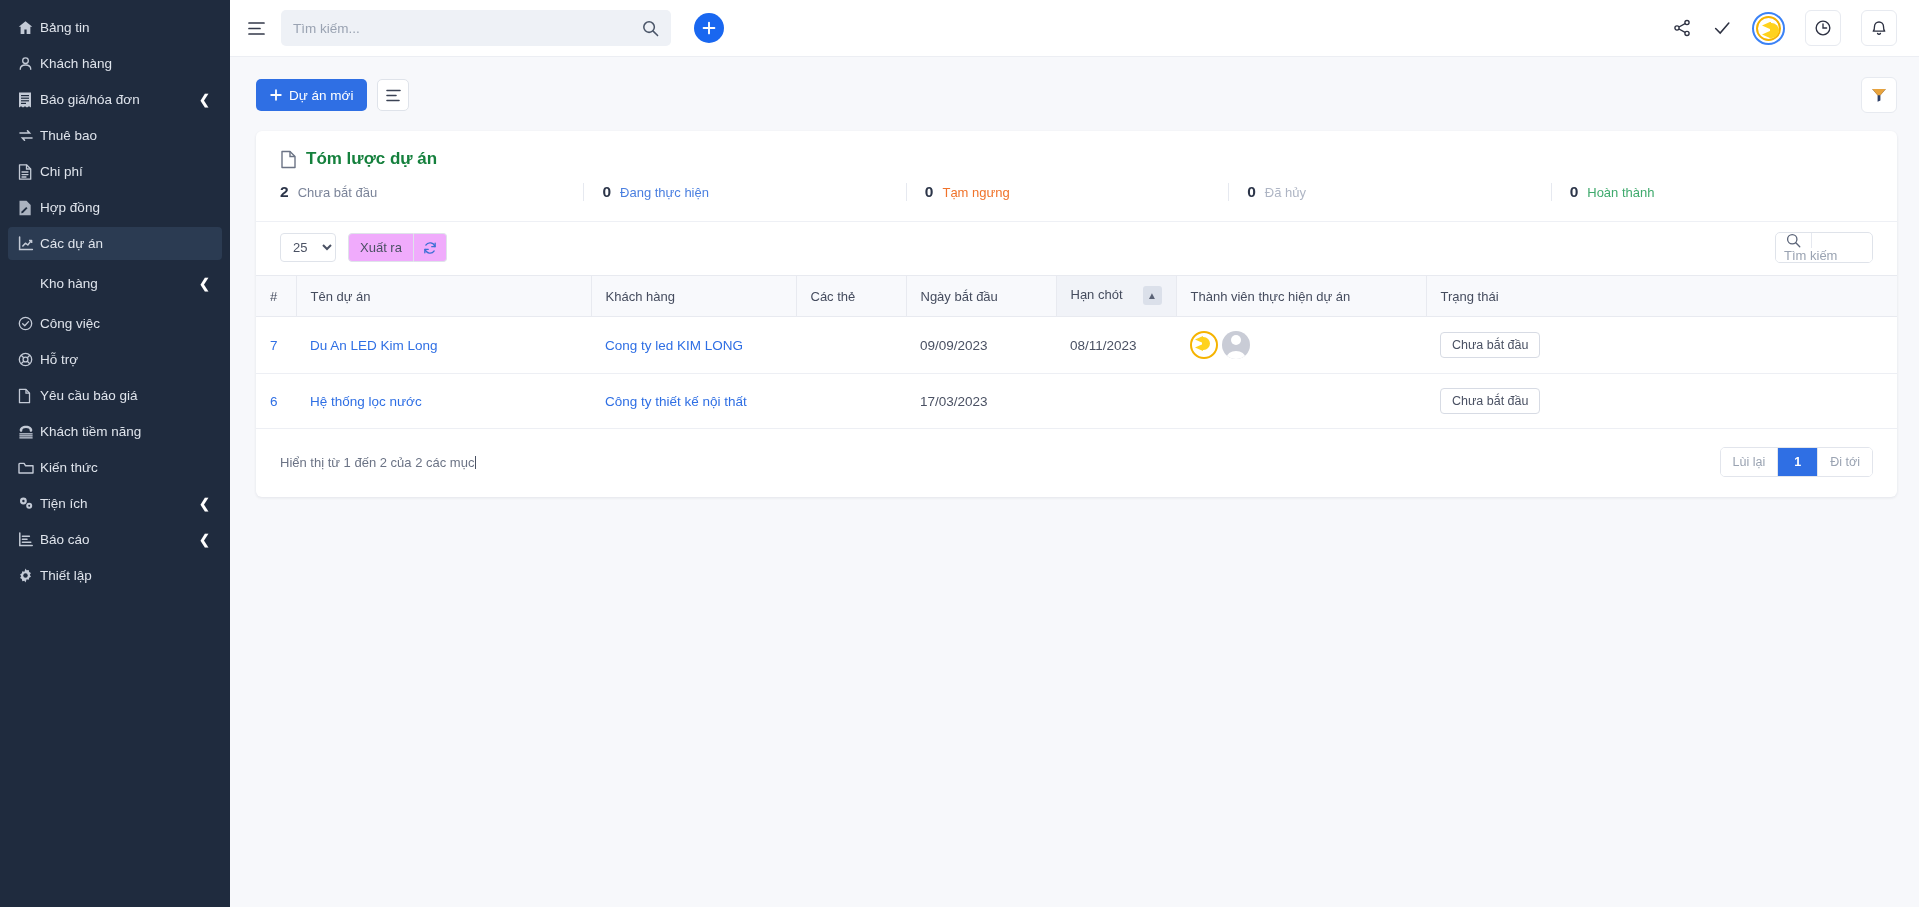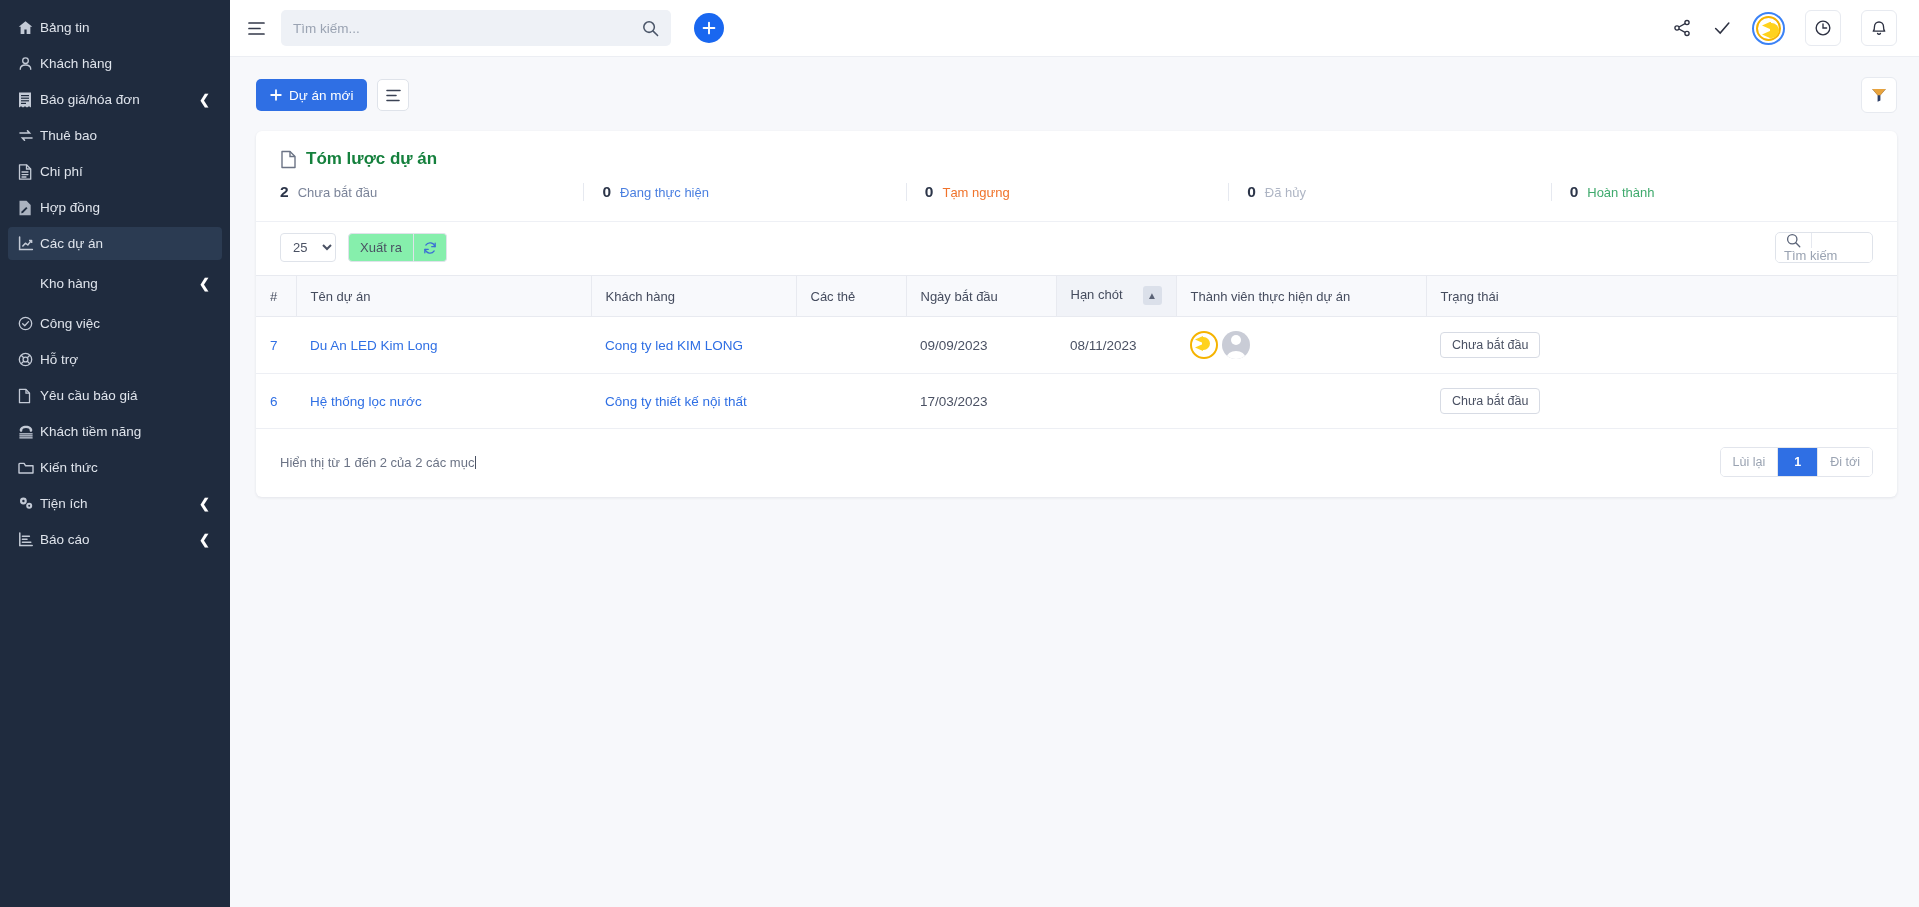--- a/index.html
+++ b/index.html
@@ -172,21 +172,21 @@
     padding: 10px 24px 12px 24px;
     border-top: 1px solid #eef0f5;
   }
   select.perpage {
     height: 29px; border: 1px solid #dfe3ea; border-radius: 4px;
     font-size: 13px; color: #4a5163; padding: 0 4px 0 8px;
     background: #fff; font-family: inherit; cursor: pointer;
   }
   .grp { display: flex; margin-left: 12px; }
   .grp > * {
-    height: 29px; border: 1px solid #dfe3ea; background: #86efac;
+    height: 29px; border: 1px solid #dfe3ea; background: #f0abfc;
     font-size: 13px; color: #4a5163; font-family: inherit;
     display: flex; align-items: center; justify-content: center;
     cursor: pointer; padding: 0 11px;
   }
   .grp > *:first-child { border-radius: 4px 0 0 4px; }
   .grp > *:last-child { border-radius: 0 4px 4px 0; border-left: none; padding: 0 9px; }
   .tsearch {
     margin-left: auto; display: flex; height: 31px;
     border: 1px solid #dfe3ea; border-radius: 5px; overflow: hidden; flex-direction: column;
   }
@@ -415,20 +415,29 @@
       </div>
       <div class="nav-item" style="margin-top: 3px;">
         <span class="nav-ico">
           <svg width="16" height="15" viewBox="0 0 16 15" fill="none" stroke="currentColor" stroke-width="1.5">
             <path d="M1.8 1v12.6h12.4" stroke-linecap="round"></path>
             <path d="M4.4 4.2h7M4.4 7.2h4.6M4.4 10.2h8.4" stroke-linecap="round"></path>
           </svg>
         </span>
         <span class="nav-label">Báo cáo</span>
         <span class="chev">❮</span>
+      </div>
+      <div class="nav-item" style="margin-top: 3px;">
+        <span class="nav-ico">
+          <svg width="15" height="15" viewBox="0 0 16 16" fill="currentColor">
+            <path d="M8 .6l1.2 1.9 2.2-.5.5 2.2 1.9 1.2-1.2 1.9 1.2 1.9-1.9 1.2-.5 2.2-2.2-.5L8 15.4l-1.2-1.9-2.2.5-.5-2.2L2.2 10.6 3.4 8.7 2.2 6.8l1.9-1.2.5-2.2 2.2.5z"></path>
+            <circle cx="8" cy="8" r="2.4" fill="#1f2b3e"></circle>
+          </svg>
+        </span>
+        <span class="nav-label">Thiết lập</span>
       </div>
     </nav>
 </aside>
 
 <div id="main">
 
   <header class="topbar">
     <span class="ham">
       <svg width="17" height="15" viewBox="0 0 17 15" fill="none" stroke="currentColor" stroke-width="1.7" stroke-linecap="round">
         <path d="M1 2h15M1 7.5h11M1 13h15"></path>

